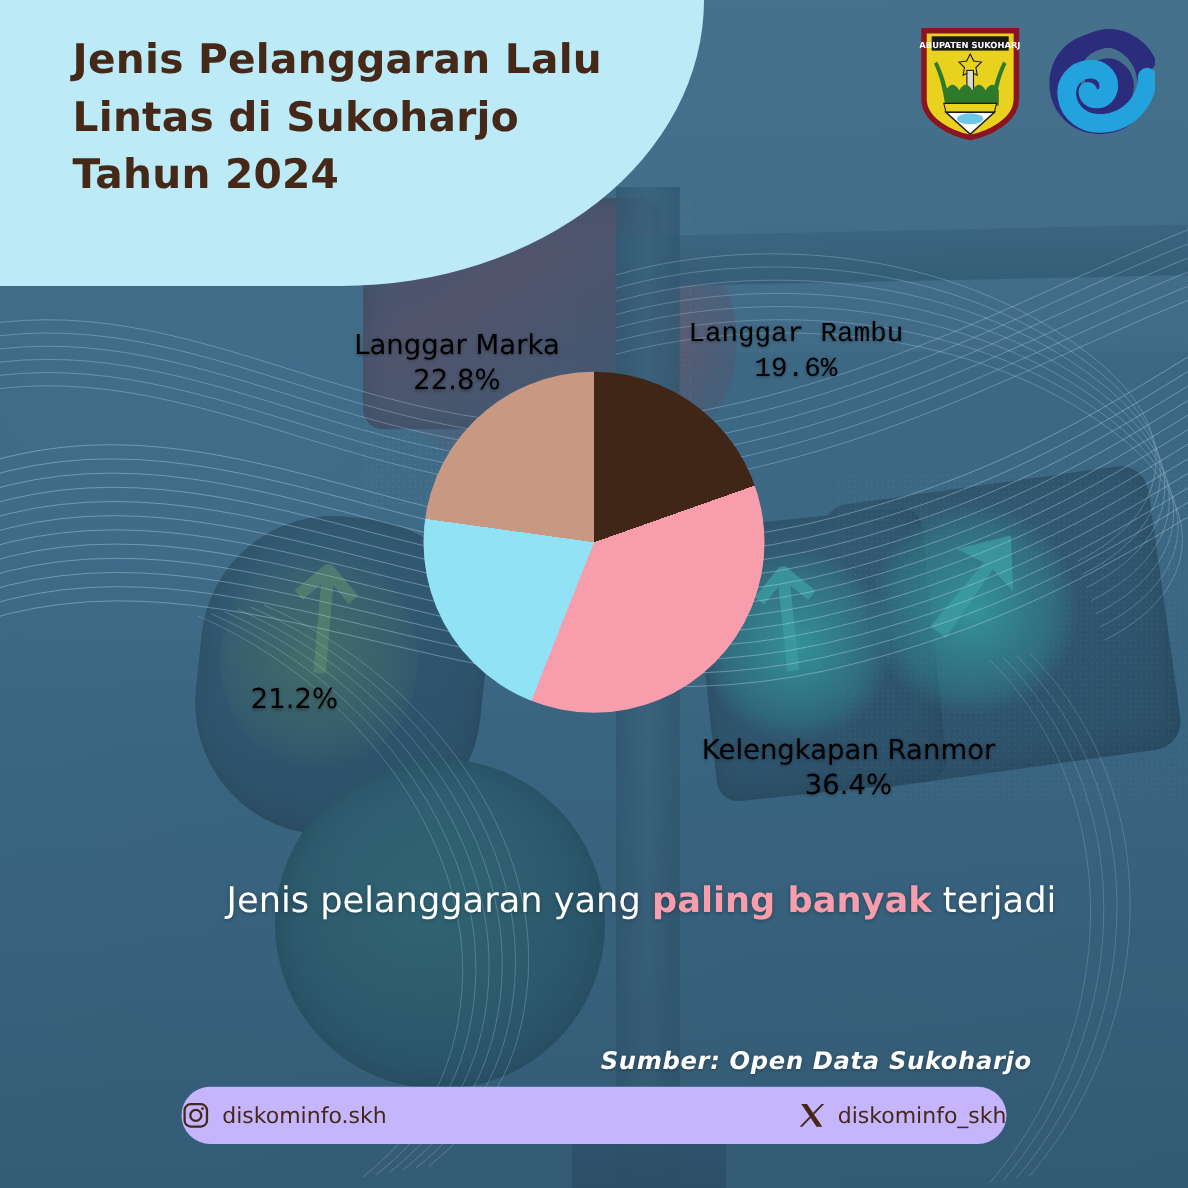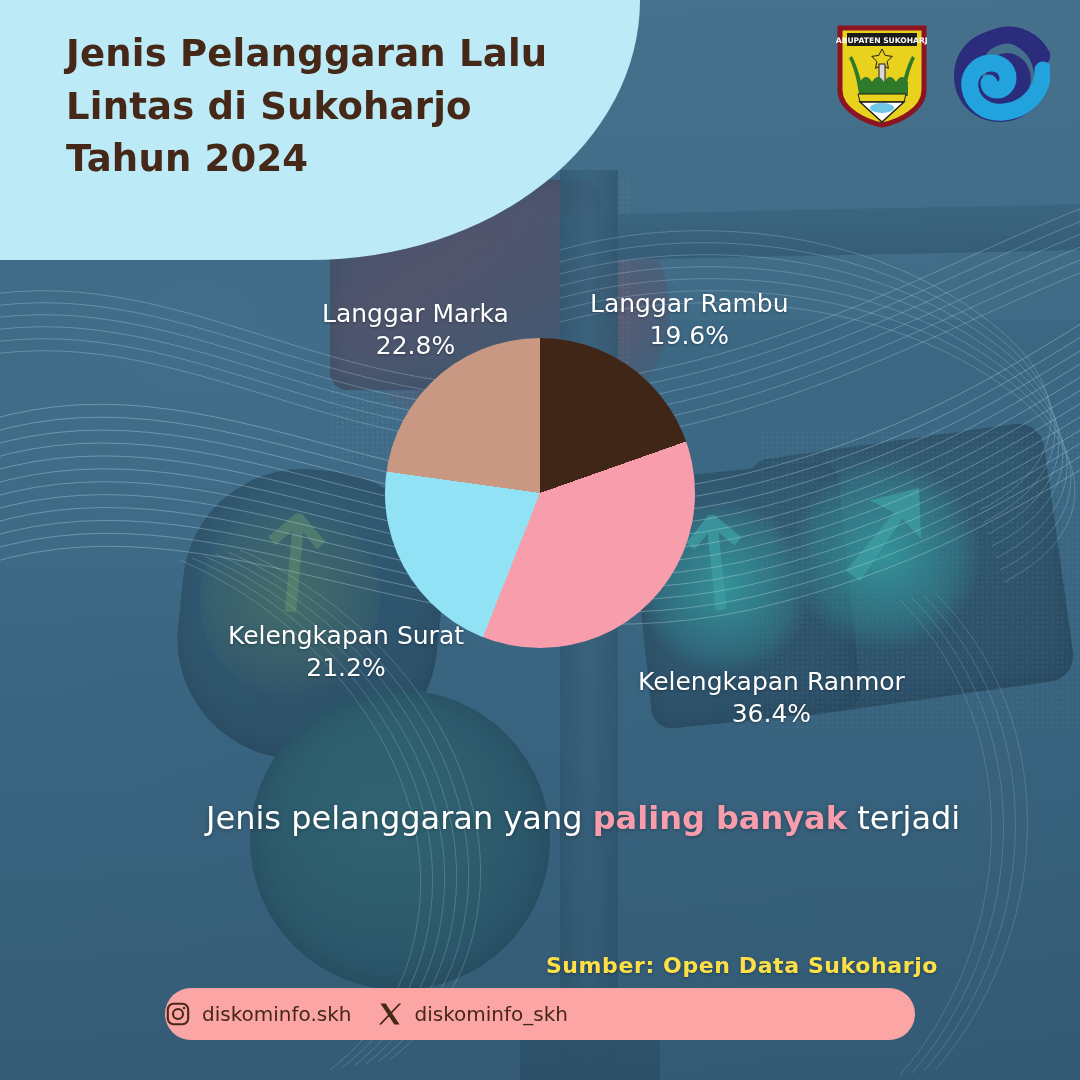--- a/index.html
+++ b/index.html
@@ -106,53 +106,54 @@
   
   .logos{position:absolute;right:78px;top:24px;display:flex;align-items:center;gap:22px;}
   .crest{width:92px;height:104px;}
   .kominfo{width:100px;height:100px;}
 
   
   .pie-wrap{position:absolute;left:385px;top:338px;width:310px;height:310px;}
   .pie{width:310px;height:310px;border-radius:50%;}
 
   
-  .plabel{position:absolute;color:#ffffff;text-align:center;
+  .plabel{position:absolute;color:#000000;text-align:center;
     font-family:"DejaVu Sans",sans-serif;font-size:25px;line-height:1.28;
     text-shadow:0 1px 3px rgba(0,0,0,.35);white-space:nowrap;}
   .plabel .pct{display:block;}
   .lbl-marka{left:322px;top:298px;}
-  .lbl-rambu{left:590px;top:288px;}
+  .lbl-rambu{left:626px;top:288px;font-family:Liberation Mono, monospace;}
   .lbl-surat{left:228px;top:620px;}
   .lbl-ranmor{left:638px;top:666px;}
 
   
   .caption{
     position:absolute;left:178px;top:795px;width:760px;
     color:#ffffff;
     font-family:"DejaVu Sans",sans-serif;
     font-size:32px;line-height:1.48;
     text-align:justify;
     text-shadow:0 1px 4px rgba(0,0,0,.3);
     margin-left:28px;
   }
   .caption .hl{color:#f89dac;font-weight:bold;}
   .caption .line2{display:block;text-align:left;}
 
   
   .sumber{
     position:absolute;right:190px;top:953px;
-    color:#fde047;font-family:"DejaVu Sans",sans-serif;
+    color:#ffffff;font-family:"DejaVu Sans",sans-serif;
     font-weight:bold;font-size:22px;letter-spacing:.6px;
     text-shadow:0 1px 3px rgba(0,0,0,.35);
+    font-style:italic;
   }
   .social{
     position:absolute;left:165px;top:988px;width:750px;height:52px;
-    background:#fca5a5;border-radius:26px;
-    display:flex;align-items:center;justify-content:flex-start;gap:26px;
+    background:#c4b5fd;border-radius:26px;
+    display:flex;align-items:center;justify-content:space-between;gap:26px;
     color:#452817;font-family:"DejaVu Sans",sans-serif;font-size:20px;
   }
   .sitem{display:flex;align-items:center;gap:11px;}
   .sicon{width:26px;height:26px;display:block;}
   .sicon svg{display:block;}
 </style>
 </head>
 <body>
 
 <div class="canvas">
@@ -269,21 +270,20 @@
 
   <div class="plabel lbl-rambu">
     <span>Langgar Rambu</span>
     <span class="pct">19.6%</span>
   </div>
   <div class="plabel lbl-ranmor">
     <span>Kelengkapan Ranmor</span>
     <span class="pct">36.4%</span>
   </div>
   <div class="plabel lbl-surat">
-    <span>Kelengkapan Surat</span>
     <span class="pct">21.2%</span>
   </div>
   <div class="plabel lbl-marka">
     <span>Langgar Marka</span>
     <span class="pct">22.8%</span>
   </div>
 
   <div class="caption">
     <span>Jenis pelanggaran yang </span><span class="hl">paling banyak</span><span> terjadi</span>
   </div>

